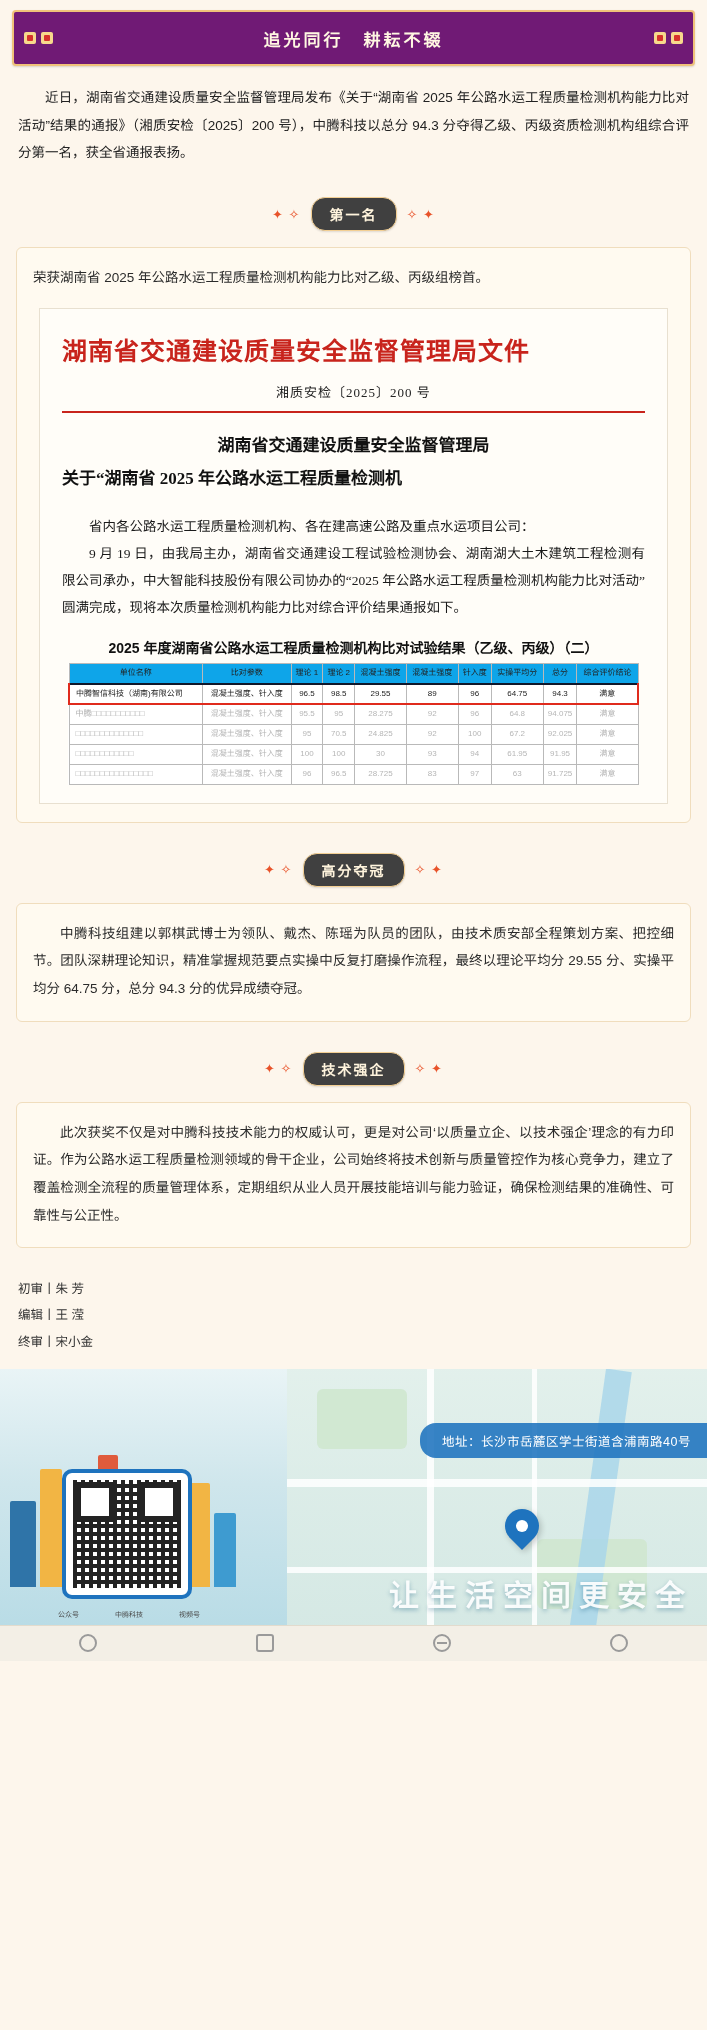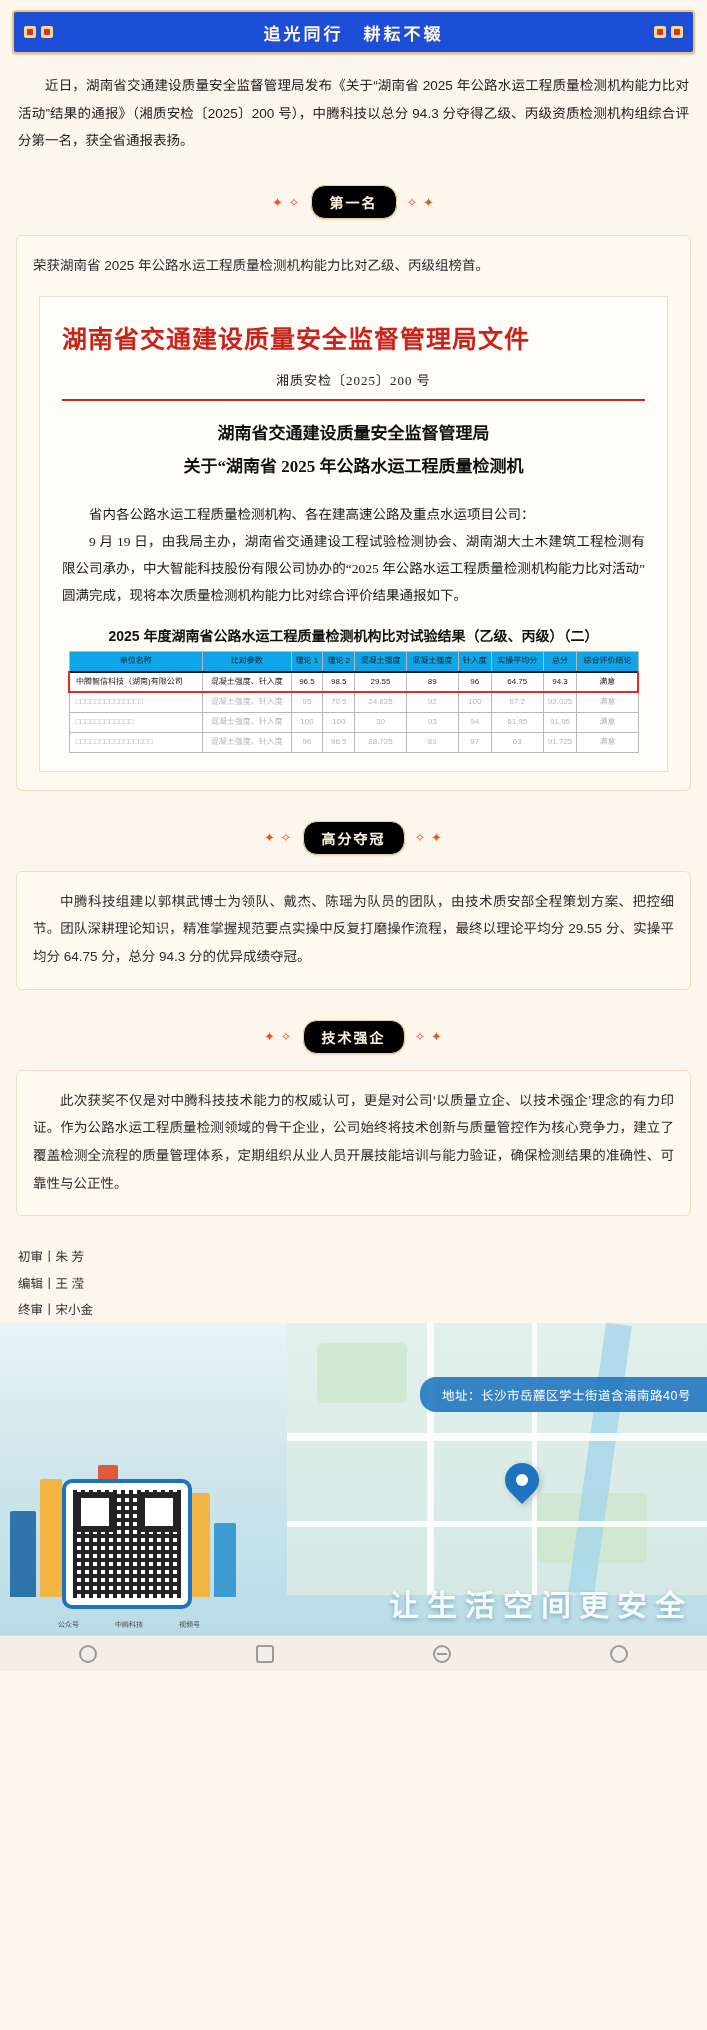--- a/index.html
+++ b/index.html
@@ -17,22 +17,22 @@
   .page {
     width: 707px;
     position: relative;
     background: #fdf6ec;
     overflow: hidden;
   }
 
   
   .header {
     margin: 10px 12px 0 12px;
-    height: 44px;
-    background: #1d4ed8;
+    height: 56px;
+    background: #701a75;
     border: 2px solid #f0c27a;
     border-radius: 4px;
     display: flex;
     align-items: center;
     justify-content: center;
     position: relative;
     box-shadow: 0 1px 2px rgba(0,0,0,0.15);
   }
   .header-title {
     color: #fff7e2;
@@ -83,21 +83,21 @@
     margin: 30px 0 16px 0;
     gap: 10px;
   }
   .stars {
     color: #e8532a;
     font-size: 13px;
     letter-spacing: 1px;
     line-height: 1;
   }
   .pill {
-    background: #000000;
+    background: #404040;
     color: #fff4dd;
     font-size: 14px;
     font-weight: bold;
     letter-spacing: 2px;
     padding: 6px 18px;
     border-radius: 14px;
     border: 1px solid #f3cf93;
     box-shadow: 0 1px 2px rgba(0,0,0,0.12);
   }
 
@@ -149,21 +149,21 @@
   }
   .doc-org {
     text-align: center;
     font-family: "Liberation Serif", serif;
     font-weight: bold;
     font-size: 17px;
     line-height: 1.8;
     color: #111;
   }
   .doc-subject {
-    text-align: center;
+    text-align: left;
     font-family: "Liberation Serif", serif;
     font-weight: bold;
     font-size: 17px;
     line-height: 1.85;
     color: #111;
     margin-top: 2px;
   }
   .doc-body {
     margin-top: 18px;
     font-family: "Liberation Serif", serif;
@@ -219,21 +219,22 @@
   
   .signature {
     margin: 28px 18px 0 18px;
     font-size: 12.5px;
     line-height: 2.1;
     color: #333;
   }
 
   
   .footer {
-    height: 312px;
+    margin-top: 14px;
+    height: 256px;
     position: relative;
     background: linear-gradient(180deg, #e9f4f6 0%, #cfe6ec 45%, #b9dce6 100%);
     overflow: hidden;
   }
   .map-panel {
     position: absolute;
     right: 0; top: 0;
     width: 420px; height: 272px;
     background:
       linear-gradient(180deg, rgba(226,240,235,0.95), rgba(214,233,228,0.95));
@@ -421,20 +422,32 @@
           <tr class="highlight">
             <td class="name">中腾智信科技（湖南)有限公司</td>
             <td>混凝土强度、针入度</td>
             <td>96.5</td>
             <td>98.5</td>
             <td>29.55</td>
             <td>89</td>
             <td>96</td>
             <td>64.75</td>
             <td>94.3</td>
+            <td>满意</td>
+          </tr>
+          <tr class="blurred">
+            <td class="name">中腾□□□□□□□□□□□</td>
+            <td>混凝土强度、针入度</td>
+            <td>95.5</td>
+            <td>95</td>
+            <td>28.275</td>
+            <td>92</td>
+            <td>96</td>
+            <td>64.8</td>
+            <td>94.075</td>
             <td>满意</td>
           </tr>
           <tr class="blurred">
             <td class="name">□□□□□□□□□□□□□□</td>
             <td>混凝土强度、针入度</td>
             <td>95</td>
             <td>70.5</td>
             <td>24.825</td>
             <td>92</td>
             <td>100</td>

